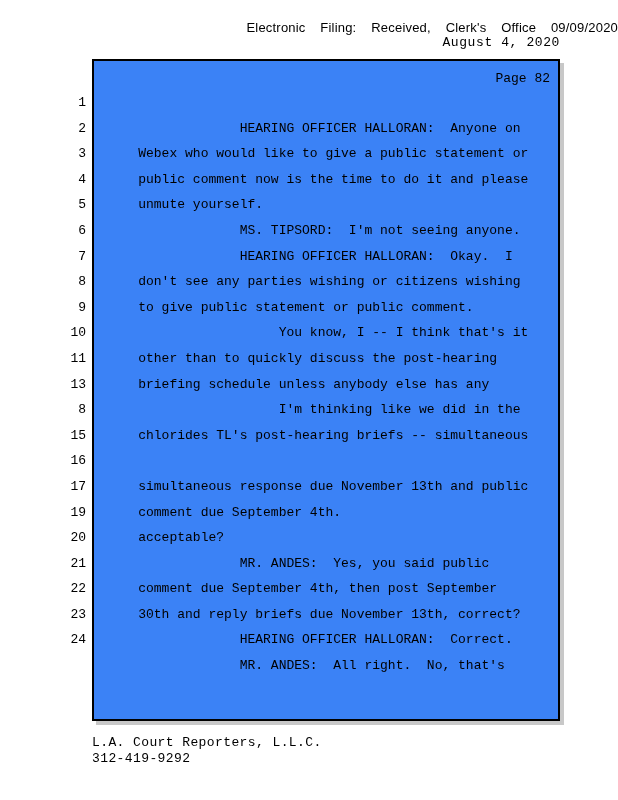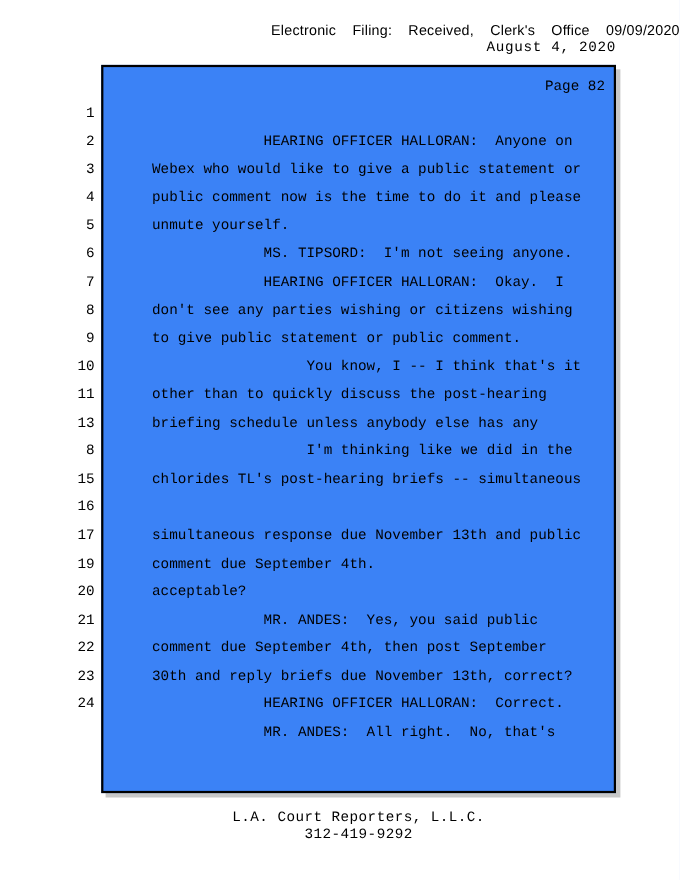--- a/index.html
+++ b/index.html
@@ -69,21 +69,20 @@
     text-align: right;
     white-space: normal;
   }
   .t-text {
     white-space: pre;
     text-align: right;
   }
   .footer {
     width: 468px;
     margin: 14px 0 0 92px;
-    text-align: center;
     font-size: 13px;
     line-height: 15.5px;
     letter-spacing: 0.4px;
   }
 </style>
 </head>
 <body>
 
 <div>
 

